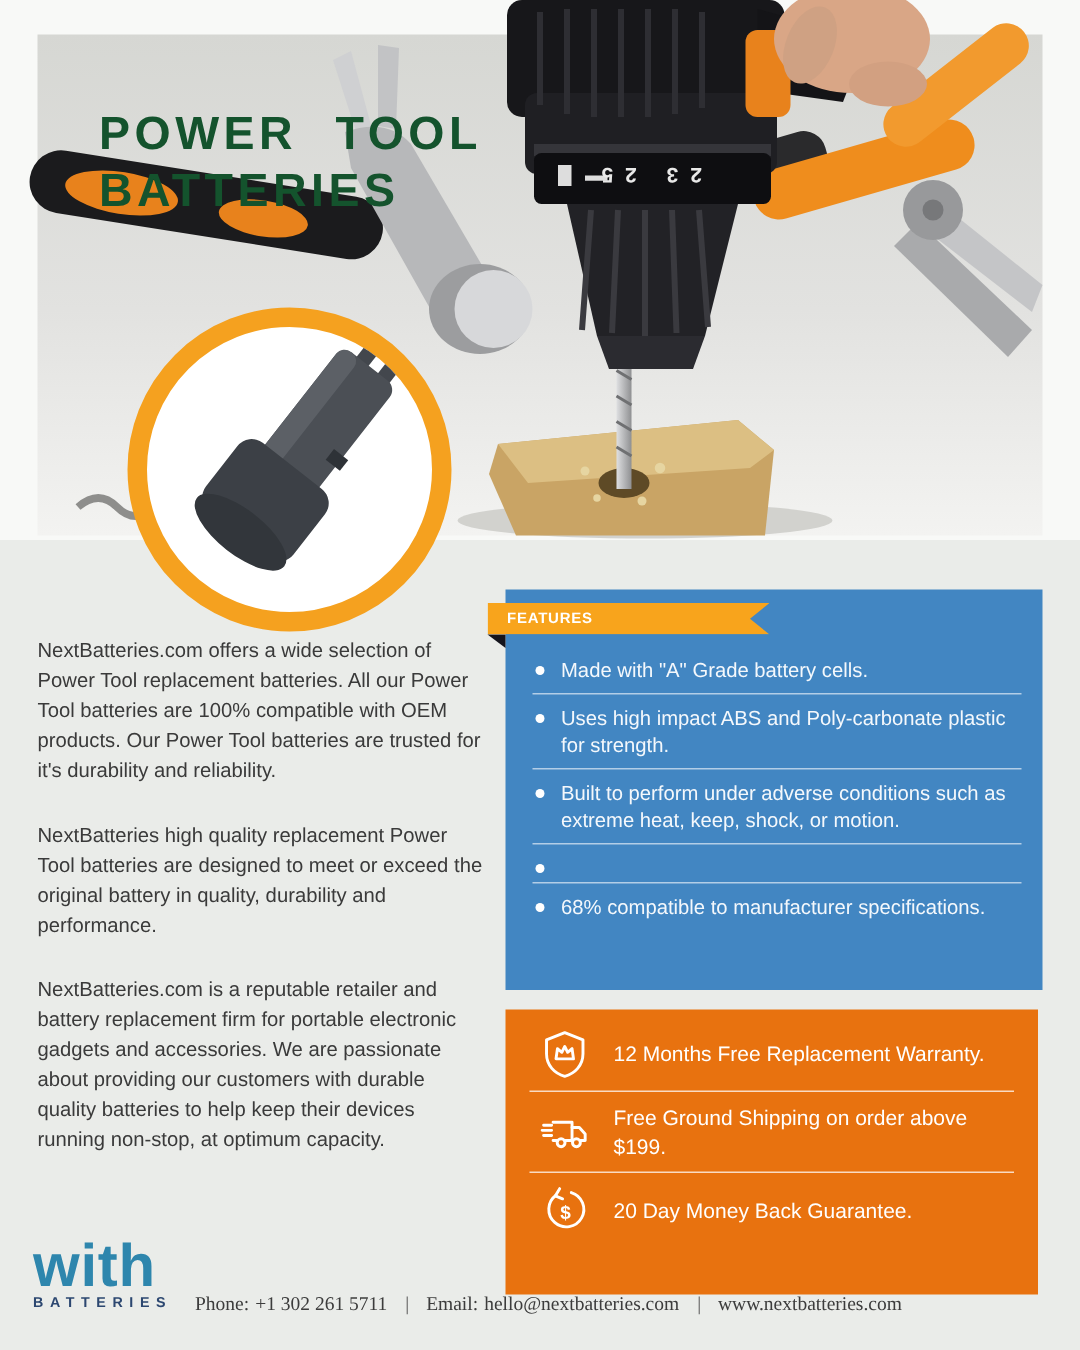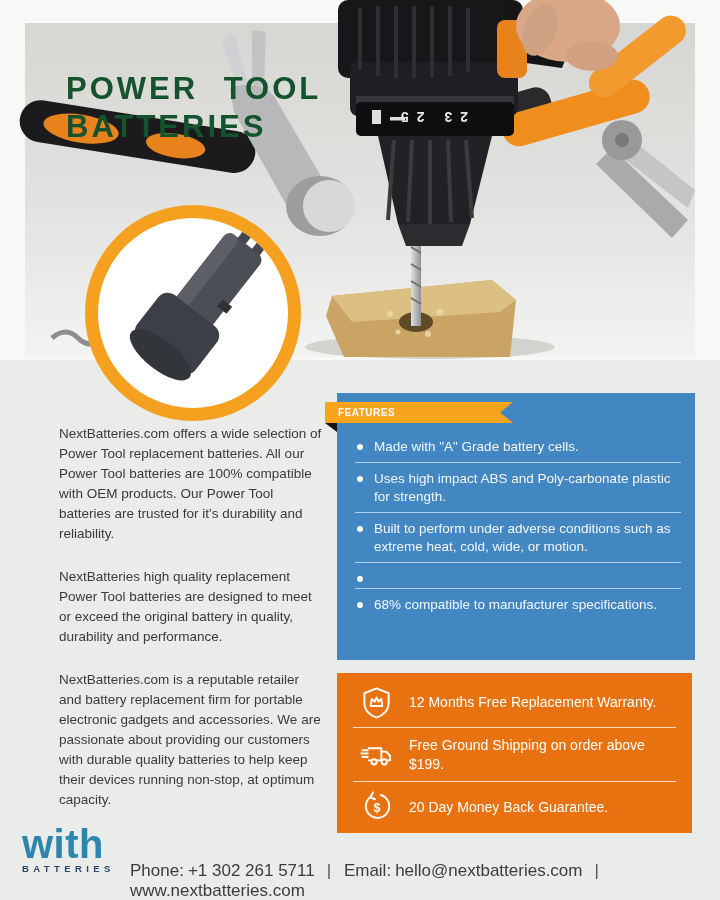--- a/index.html
+++ b/index.html
@@ -13,55 +13,55 @@
   .hero-title .l1 { word-spacing:14px; }
 
   
   .badge { position:absolute; left:85px; top:205px; width:216px; height:216px;
            background:#ffffff; border:13px solid #f5a11f; border-radius:50%; overflow:hidden; }
   .badge svg { width:100%; height:100%; }
 
   
   .intro { position:absolute; left:25px; top:424px; width:298px; color:#3a3a3a;
            font-size:13.5px; line-height:20px; }
-  .intro p { margin-bottom:23px;margin-left:34px; }
+  .intro p { margin-bottom:23px; }
 
   
   .features-panel { position:absolute; left:337px; top:393px; width:358px; height:267px;
                     background:#4286c2; }
   .ribbon { position:absolute; left:325px; top:402px; width:188px; height:21px;
             background:#f8a41c; color:#ffffff; font-size:10px; font-weight:bold;
             line-height:21px; padding-left:13px; letter-spacing:0.5px;
             clip-path:polygon(0 0,100% 0,calc(100% - 13px) 50%,100% 100%,0 100%); z-index:3; }
   .ribbon-fold { position:absolute; left:325px; top:423px; width:0; height:0;
                  border-top:9px solid #14141c; border-left:12px solid transparent; z-index:2; }
   .features-list { list-style:none; padding:38px 14px 0 18px; }
   .feat { display:flex; padding:7px 0 6px 0; border-bottom:1px solid rgba(255,255,255,0.6); }
   .feat:last-child { border-bottom:none; }
   .dot { flex:0 0 6px; width:6px; height:6px; border-radius:50%; background:#ffffff;
          margin:6px 11px 0 2px; }
   .feat-text { color:#f4f8fc; font-size:13.5px; line-height:18px; }
 
   
-  .benefits-panel { position:absolute; left:337px; top:673px; width:355px; height:160px;
+  .benefits-panel { position:absolute; left:337px; top:673px; width:355px; height:190px;
                     background:#e8720f; padding:4px 16px 0 16px; }
   .benefit { display:flex; align-items:center; padding:8px 0 7px 0;
              border-bottom:1px solid rgba(255,255,255,0.75); }
   .benefit:last-child { border-bottom:none; }
   .bicon { flex:0 0 56px; display:flex; justify-content:flex-start; padding-left:6px; }
   .bicon svg { width:35px; height:35px; }
   .btext { color:#ffffff; font-size:14px; line-height:19px; }
 
   
   .logo { position:absolute; left:22px; top:826px; }
   .logo-top { color:#2e86ad; font-size:40px; line-height:36px; font-weight:bold;
               letter-spacing:0.5px; }
   .logo-bottom { color:#2c4770; font-size:9.5px; font-weight:bold; letter-spacing:4.4px;
                  margin-top:1px; }
-  .contact { position:absolute; left:130px; top:861px; color:#3c3c3c; font-size:17px; }
+  .contact { position:absolute; left:130px; top:861px; color:#3c3c3c; font-size:13px;font-family:Liberation Serif, serif; }
   .contact span { margin-right:4px; }
   .contact .pipe { margin:0 8px; color:#555; }
 </style>
 </head>
 <body>
 
 <div class="page">
 
   <svg class="hero-svg" viewBox="0 0 720 360">
     <defs>
@@ -173,21 +173,21 @@
       <li class="feat">
         <span class="dot"></span>
         <span class="feat-text">Made with "A" Grade battery cells.</span>
       </li>
       <li class="feat">
         <span class="dot"></span>
         <span class="feat-text">Uses high impact ABS and Poly-carbonate plastic for strength.</span>
       </li>
       <li class="feat">
         <span class="dot"></span>
-        <span class="feat-text">Built to perform under adverse conditions such as extreme heat, cold, wide, or motion.</span>
+        <span class="feat-text">Built to perform under adverse conditions such as extreme heat, keep, shock, or motion.</span>
       </li>
       <li class="feat">
         <span class="dot"></span>
       </li>
       <li class="feat">
         <span class="dot"></span>
         <span class="feat-text">68% compatible to manufacturer specifications.</span>
       </li>
     </ul>
   </div>

